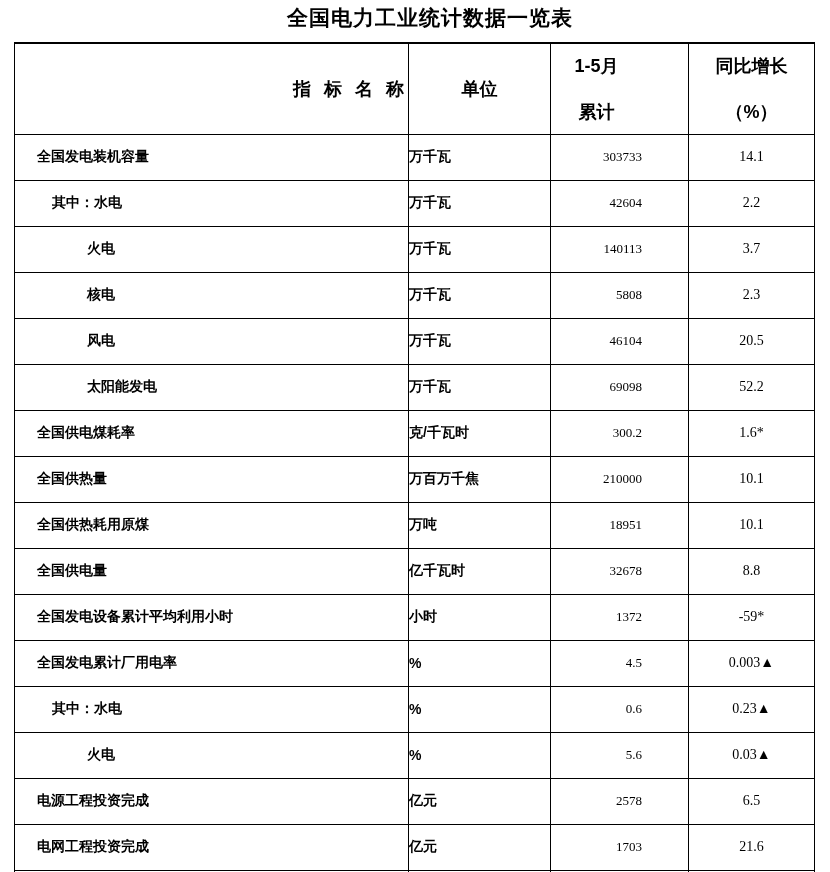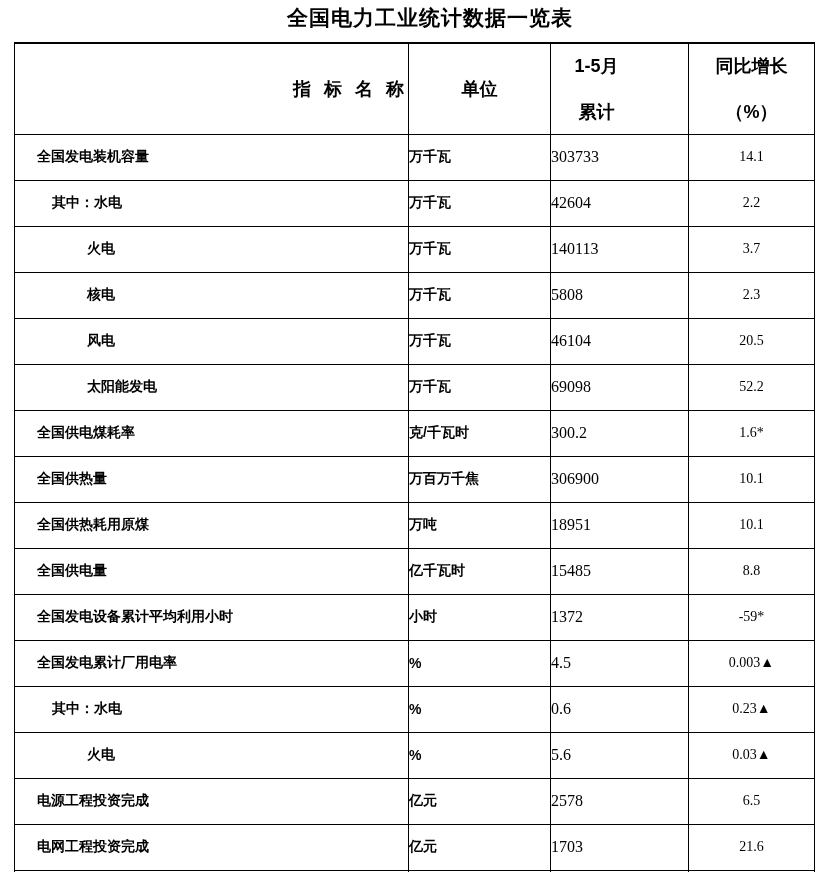--- a/index.html
+++ b/index.html
@@ -53,22 +53,22 @@
   }
 
   td.col-indicator { font-size: 14px; font-weight: bold; text-align: left; }
   td.col-indicator.indent-0 { padding-left: 22px; }
   td.col-indicator.indent-1 { padding-left: 37px; }
   td.col-indicator.indent-2 { padding-left: 72px; }
 
   td.col-unit { font-size: 14px; font-weight: bold; padding-right: 20px; }
   td.col-value {
     font-family: "Liberation Serif", "DejaVu Serif", serif;
-    font-size: 16px;
-    text-align: left;
+    font-size: 13px;
+    text-align: right;
     padding-right: 46px;
   }
   td.col-yoy {
     font-family: "Liberation Serif", "DejaVu Serif", serif;
     font-size: 14px;
     text-align: center;
   }
 </style>
 </head>
 <body>
@@ -141,33 +141,33 @@
         </tr>
         <tr>
           <td class="col-indicator indent-0">全国供电煤耗率</td>
           <td class="col-unit">克/千瓦时</td>
           <td class="col-value">300.2</td>
           <td class="col-yoy">1.6*</td>
         </tr>
         <tr>
           <td class="col-indicator indent-0">全国供热量</td>
           <td class="col-unit">万百万千焦</td>
-          <td class="col-value">306900</td>
+          <td class="col-value">210000</td>
           <td class="col-yoy">10.1</td>
         </tr>
         <tr>
           <td class="col-indicator indent-0">全国供热耗用原煤</td>
           <td class="col-unit">万吨</td>
           <td class="col-value">18951</td>
           <td class="col-yoy">10.1</td>
         </tr>
         <tr>
           <td class="col-indicator indent-0">全国供电量</td>
           <td class="col-unit">亿千瓦时</td>
-          <td class="col-value">15485</td>
+          <td class="col-value">32678</td>
           <td class="col-yoy">8.8</td>
         </tr>
         <tr>
           <td class="col-indicator indent-0">全国发电设备累计平均利用小时</td>
           <td class="col-unit">小时</td>
           <td class="col-value">1372</td>
           <td class="col-yoy">-59*</td>
         </tr>
         <tr>
           <td class="col-indicator indent-0">全国发电累计厂用电率</td>

